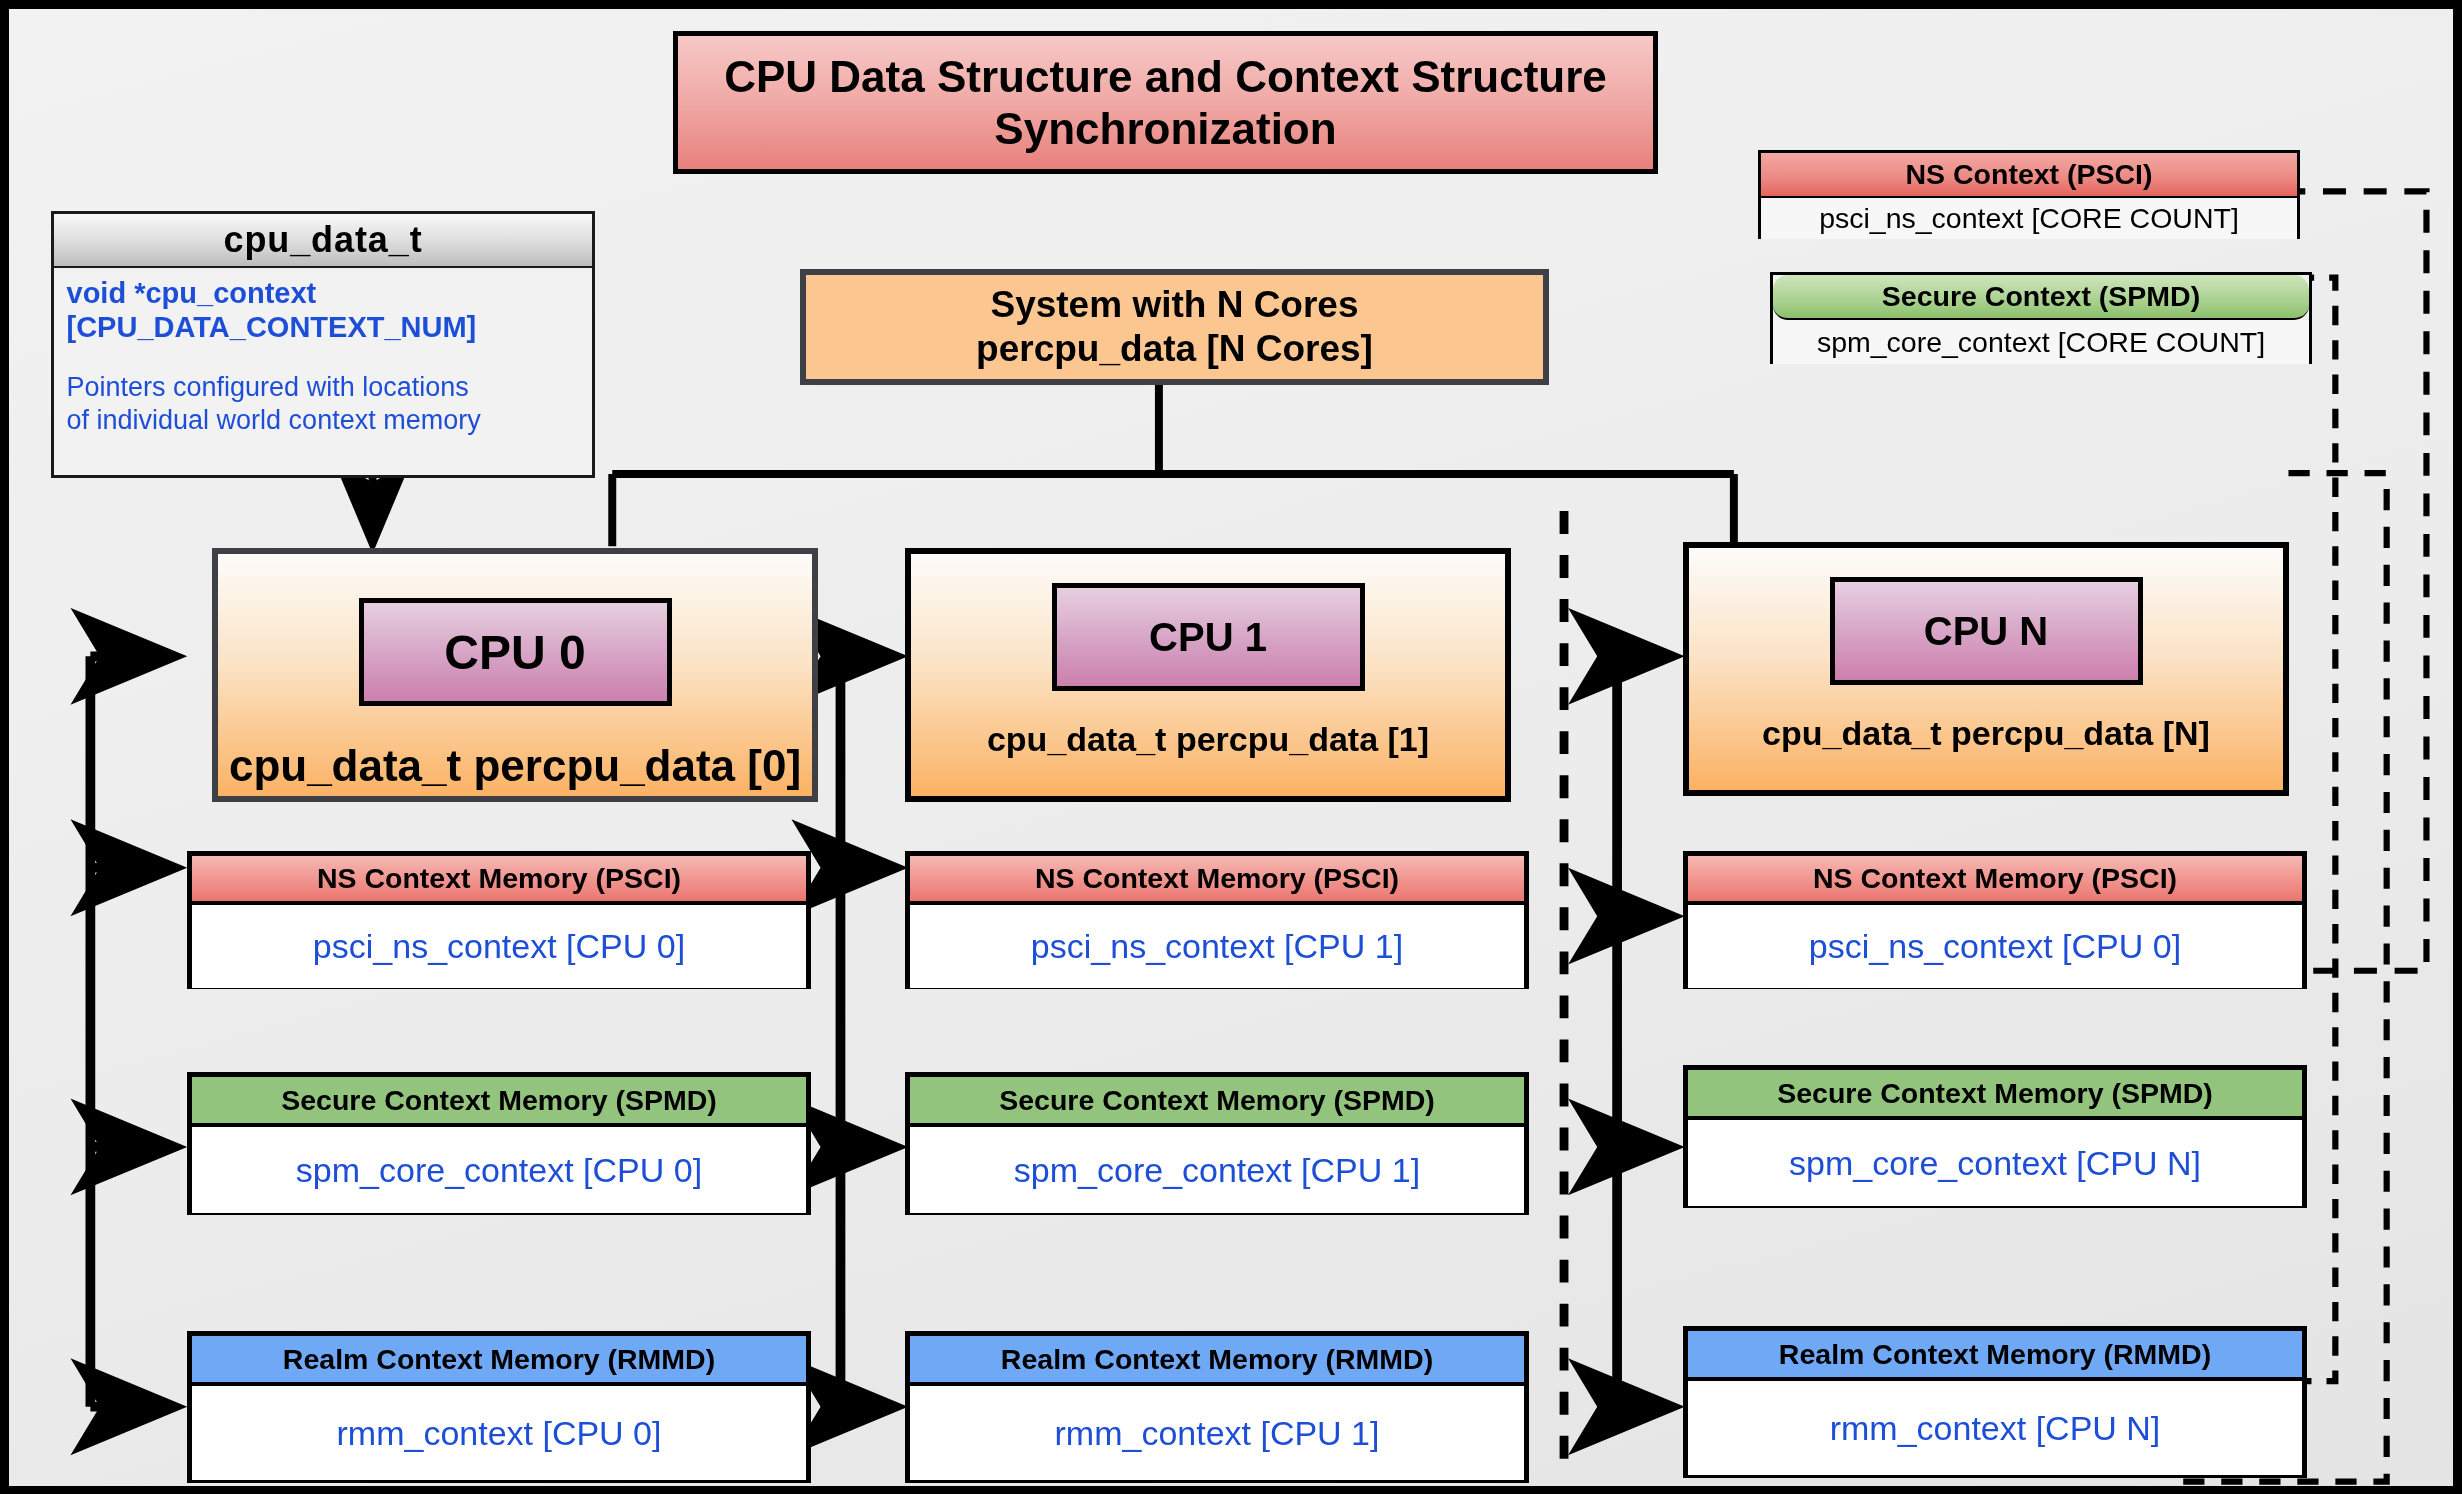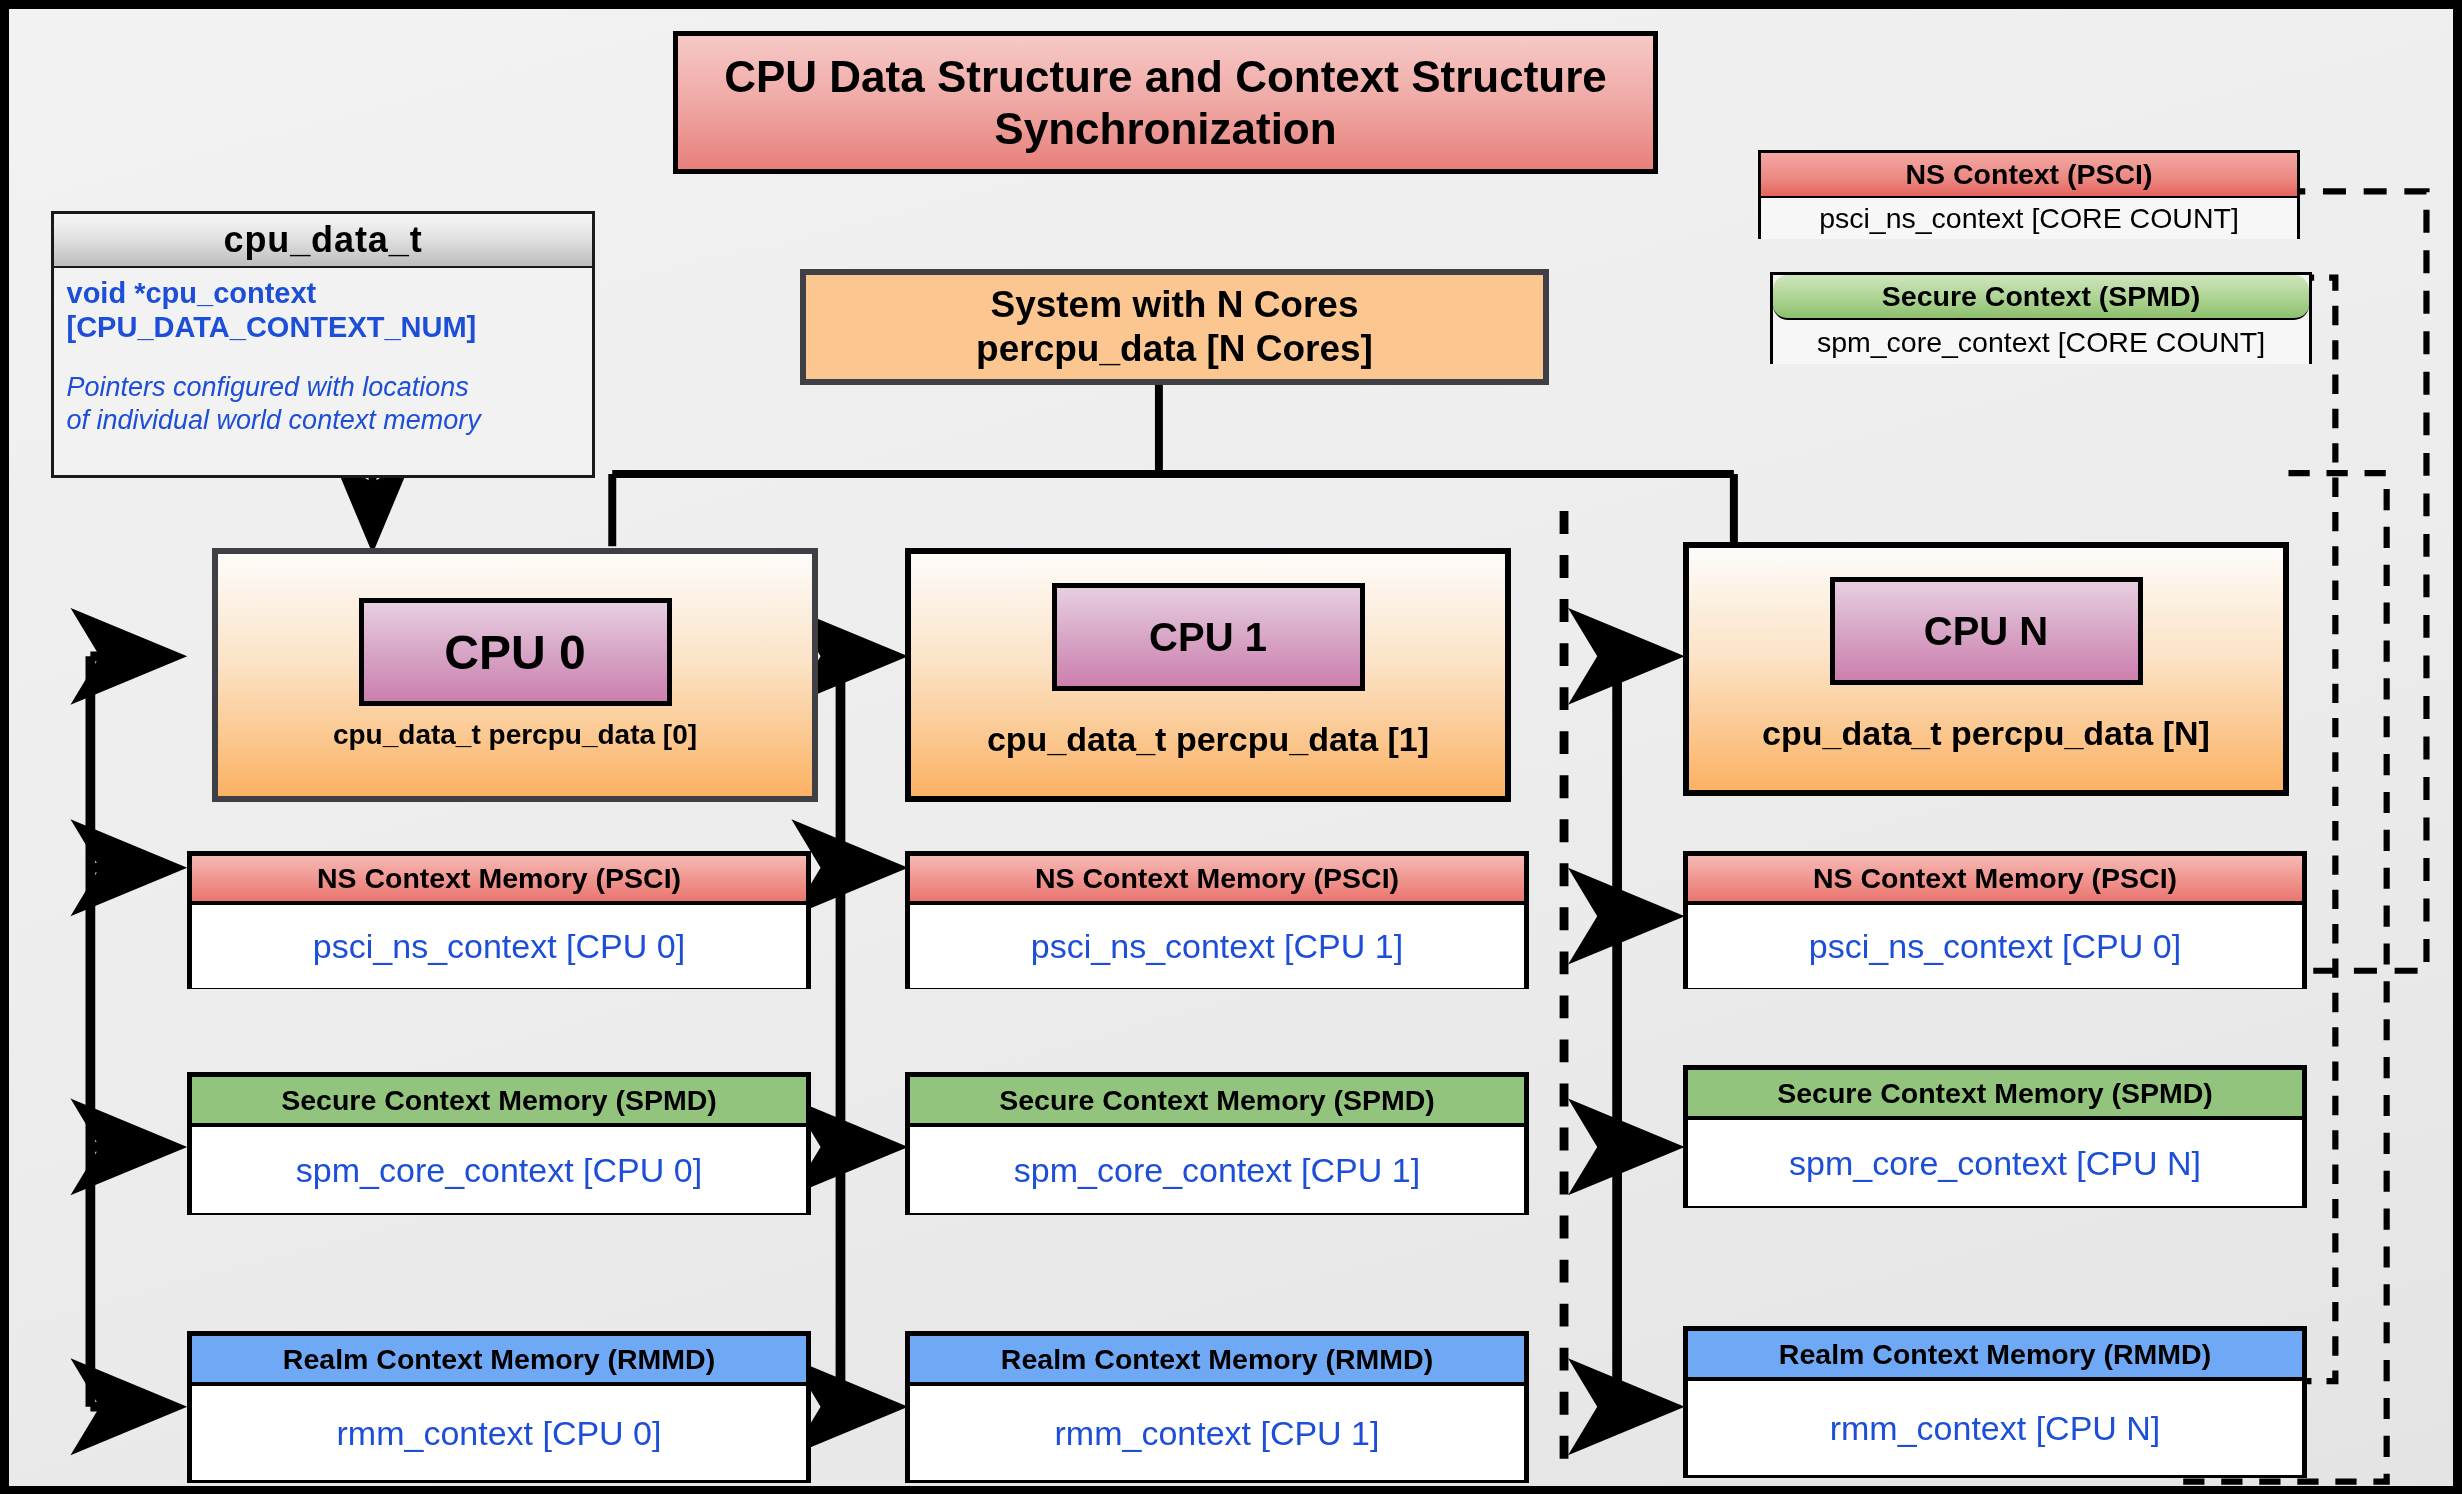--- a/index.html
+++ b/index.html
@@ -31,21 +31,21 @@
     background:#f2f2f2;
   }
   .struct-head{
     border-bottom:2.7px solid #1a1a1a;
     background:linear-gradient(180deg,#f7f7f7 0%,#e2e2e2 45%,#bdbdbd 100%);
     text-align:center;font-weight:bold;color:#000;
     letter-spacing:0.9px;
   }
   .struct-body{padding:9px 12.5px 9px 12.5px;color:#1d4ed8;}
   .struct-body .fld{font-weight:bold;line-height:1.16;}
-  .struct-body .note{font-style:italic;line-height:1.2;margin-top:27px;}
+  .struct-body .note{line-height:1.2;margin-top:27px;}
 
   
   .system-box{
     border:6.2px solid #3f4045;
     background:#fbc68f;
     display:flex;align-items:center;justify-content:center;
     text-align:center;font-weight:bold;line-height:1.2;color:#000;
   }
 
   
@@ -190,21 +190,21 @@
   </div>
 
   <div class="abs leg-card" style="left:1761px;top:263px;width:542px;height:92px;">
     <div class="leg-head sec" style="height:43px;line-height:43px;font-size:28.5px;border-radius:15px;">Secure Context (SPMD)</div>
     <div class="leg-body" style="height:44px;font-size:28.5px;">spm_core_context [CORE COUNT]</div>
   </div>
 
 
   <div class="abs cpu-card dark-edge" style="left:203px;top:539px;width:606px;height:254px;">
     <div class="cpu-chip" style="margin-top:44px;width:303px;height:98px;font-size:48px;">CPU 0</div>
-    <div class="cpu-sub" style="margin-top:13px;font-size:28px;">cpu_data_t percpu_data [0]</div>
+    <div class="cpu-sub" style="margin-top:35px;font-size:44px;">cpu_data_t percpu_data [0]</div>
   </div>
 
   <div class="abs ctx-card" style="left:178px;top:842px;width:624px;height:138px;">
     <div class="ctx-head ns" style="height:45px;line-height:45px;font-size:28.5px;">NS Context Memory (PSCI)</div>
     <div class="ctx-body" style="height:83px;font-size:34px;">psci_ns_context [CPU 0]</div>
   </div>
 
   <div class="abs ctx-card" style="left:178px;top:1063px;width:624px;height:143px;">
     <div class="ctx-head sec" style="height:46px;line-height:46px;font-size:28.5px;">Secure Context Memory (SPMD)</div>
     <div class="ctx-body" style="height:86px;font-size:34px;">spm_core_context [CPU 0]</div>

